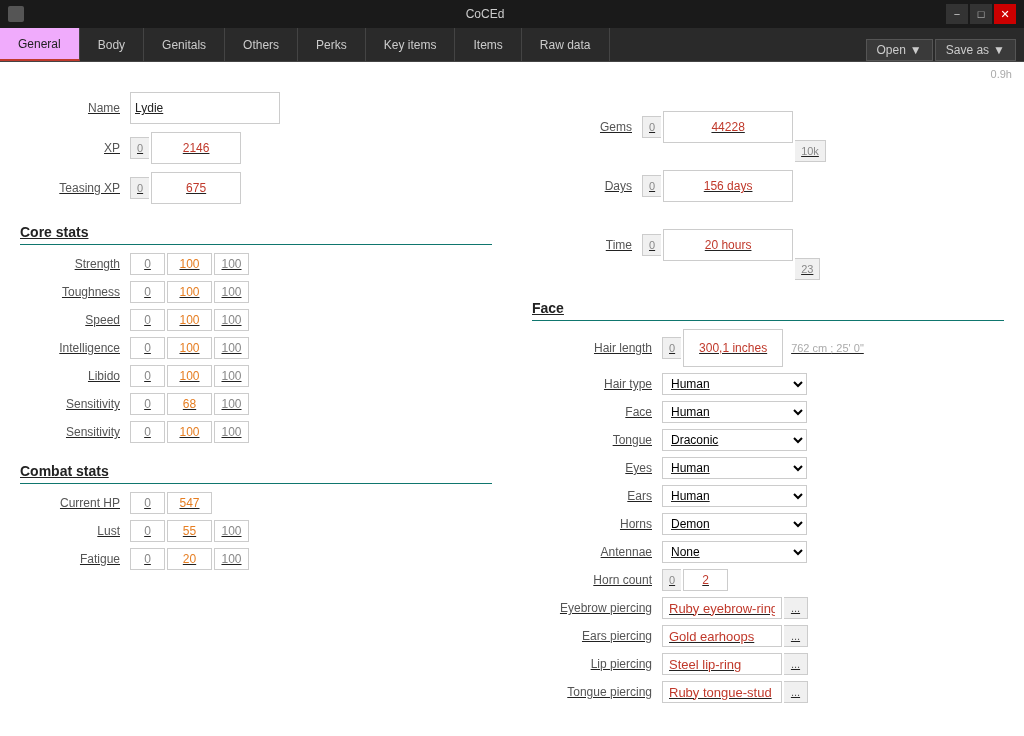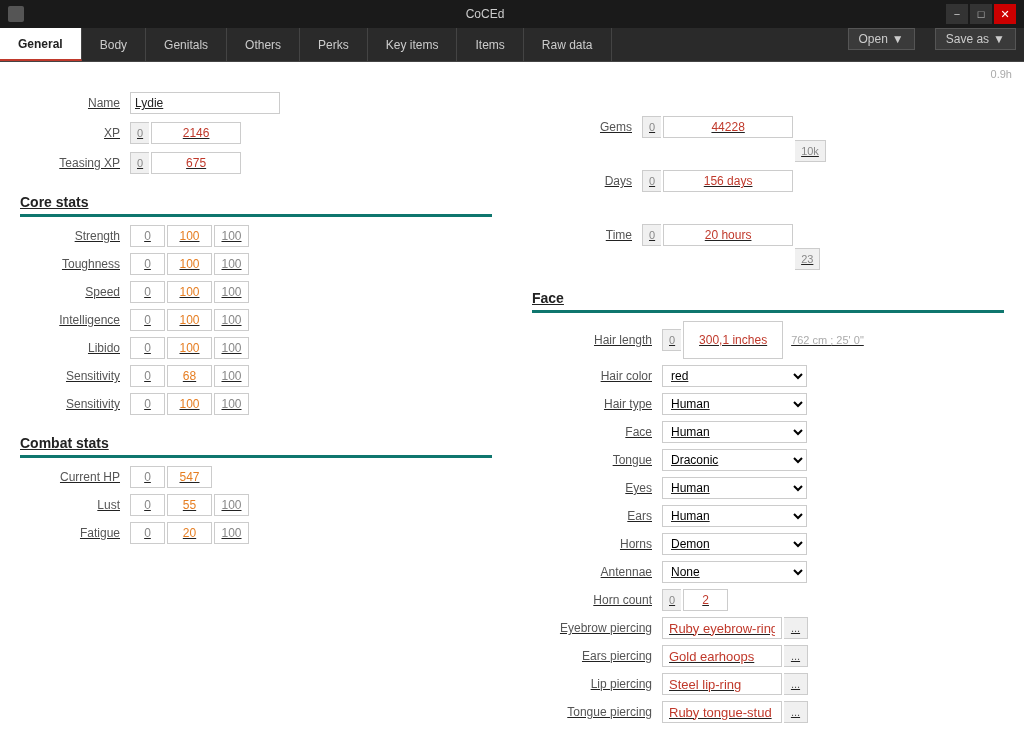--- a/index.html
+++ b/index.html
@@ -34,30 +34,30 @@
     .tab {
       padding: 0 18px;
       display: flex;
       align-items: center;
       color: #ccc;
       cursor: pointer;
       font-size: 12px;
       border-right: 1px solid #444;
     }
     .tab.active {
-      background: #ffffff;
+      background: #f0abfc;
       color: #222;
       border-bottom: 2px solid #c0392b;
-      font-weight: 700;
+      font-weight: 400;
     }
     .menu-right {
       margin-left: auto;
       display: flex;
-      align-items: flex-start;
-      gap: 20px;
+      align-items: flex-end;
+      gap: 2px;
       padding-right: 8px;
     }
     .menu-btn {
       background: #3a3a3a;
       border: 1px solid #555;
       color: #ccc;
       padding: 3px 10px;
       cursor: pointer;
       font-size: 12px;
       display: flex;
@@ -111,21 +111,21 @@
       border-right: none;
       padding: 2px 6px;
       color: #888;
       font-size: 11px;
       height: 22px;
       display: flex;
       align-items: center;
     }
     .input-main {
       border: 1px solid #ccc;
-      height: 22px;
+      height: 32px;
       padding: 2px 4px;
       font-size: 12px;
       width: 90px;
       text-align: center;
       color: #c0392b;
       outline: none;
     }
     .input-main.wide { width: 130px; }
     .input-main.name { width: 150px; text-align: left; color: #222; }
     .input-suffix {
@@ -140,21 +140,21 @@
       align-items: center;
       margin-top: 48px;
     }
     .section-title {
       font-size: 14px;
       font-weight: bold;
       color: #222;
       margin-top: 20px;
       margin-bottom: 8px;
       padding-bottom: 4px;
-      border-bottom: 3px solid #0f766e;
+      border-bottom: 1px solid #0f766e;
     }
 
     .stat-row {
       display: flex;
       align-items: center;
       margin-bottom: 6px;
     }
     .stat-label {
       text-align: right;
       min-width: 110px;
@@ -437,26 +437,20 @@
 
       <div class="face-row">
         <div class="face-label">Hair length</div>
         <div class="face-input-group">
           <div class="input-prefix">0</div>
           <input class="face-input-wide" type="text" value="300,1 inches" style="">
           <span class="small-note">762 cm ; 25' 0"</span>
         </div>
       </div>
 
-      <div class="face-row">
-        <div class="face-label">Hair color</div>
-        <select class="face-select">
-          <option>red</option><option>black</option><option>blonde</option>
-        </select>
-      </div>
 
       <div class="face-row">
         <div class="face-label">Hair type</div>
         <select class="face-select">
           <option>Human</option><option>Draconic</option><option>Demon</option>
         </select>
       </div>
 
       <div class="face-row">
         <div class="face-label">Face</div>

